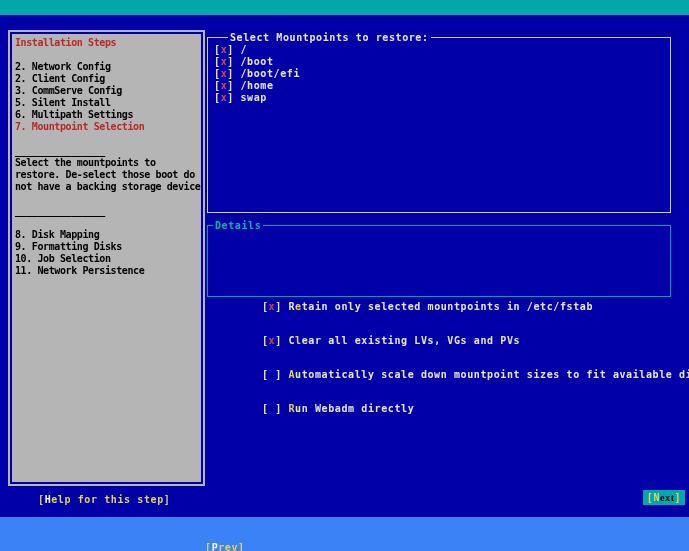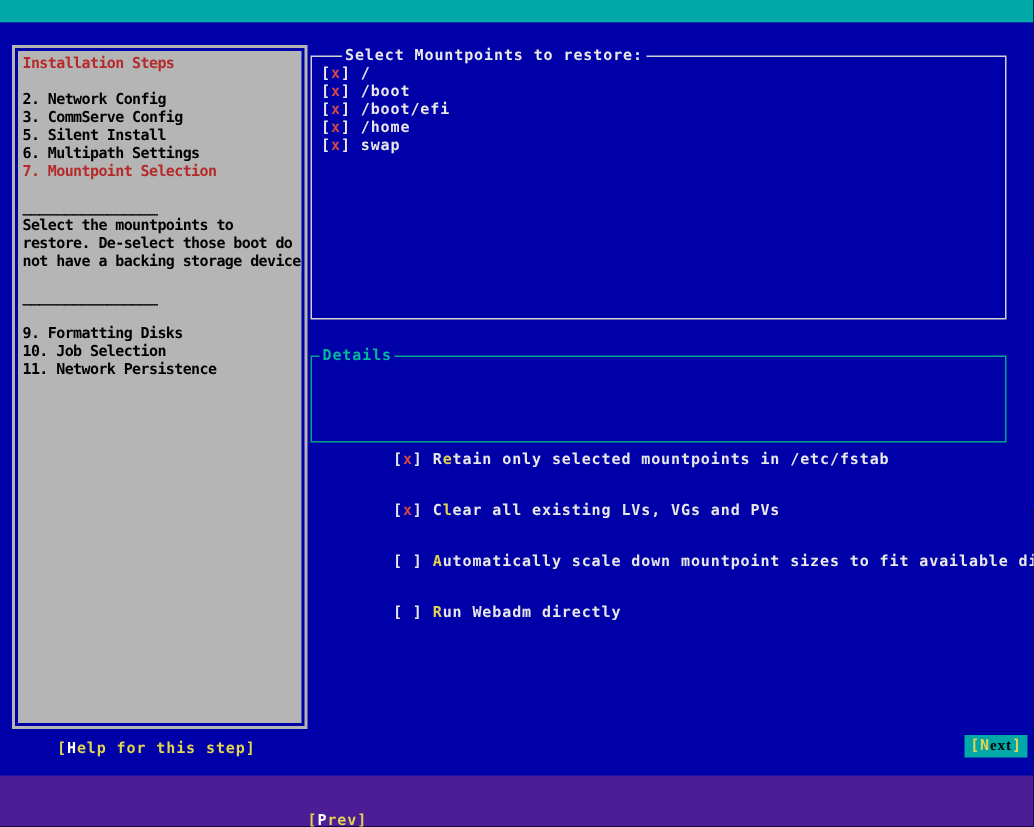--- a/index.html
+++ b/index.html
@@ -2,21 +2,21 @@
 <html><head>
 <meta charset="utf-8">
 <style>
   * { margin:0; padding:0; box-sizing:border-box; }
   html,body { background:#000; }
   body {
     width:689px; height:551px; position:relative; overflow:hidden;
     font-family:"DejaVu Sans Mono", monospace;
     font-weight:bold; font-size:10px;
   }
-  .screen { position:absolute; left:0; top:0; width:689px; height:551px; background:#4c1d95; }
+  .screen { position:absolute; left:0; top:0; width:689px; height:551px; background:#3b82f6; }
 
   .titlebar {
     position:absolute; left:0; top:0; width:689px; height:15px;
     background:#00a8a8; color:#000; line-height:15px;
     padding-left:5px; letter-spacing:.6px; white-space:pre;
   }
 
   .main { position:absolute; left:0; top:15px; width:689px; height:502px; background:#0000a8; }
 
   
@@ -24,21 +24,21 @@
   .sidebar-inner {
     position:absolute; left:2px; top:2px; right:2px; bottom:2px;
     border:2px solid #0000a8; padding:3px 1px 3px 3px; overflow:hidden;
   }
   .sb-line { height:12px; line-height:12px; white-space:pre; color:#000; letter-spacing:-.4px; }
   .sb-line.red { color:#b52a2a; }
 
   
   .box { position:absolute; left:207px; width:464px; }
   .box-mountpoints { top:22px; height:176px; border:1px solid #d2d2d2; }
-  .box-details   { top:222px; height:58px;  border:1px solid #00a58c; }
+  .box-details   { top:210px; height:72px;  border:1px solid #00a58c; }
   .box-title {
     position:absolute; top:-7px; left:5px; background:#0000a8;
     padding:0 2px; line-height:13px; letter-spacing:.6px; white-space:pre;
   }
   .t-white { color:#e8e8e8;margin-left:15px; }
   .t-teal  { color:#00b89c; }
 
   #mountpoint-items { position:absolute; left:6px; top:6px; }
   .cb-row { height:12px; line-height:12px; white-space:pre; color:#e8e8e8; letter-spacing:.6px; }
   .cb-row .x { color:#d24747; }
@@ -73,32 +73,34 @@
     <span>YaST2 - /1touchunified.ycp @ localhost</span>
   </div>
 
   <div class="main">
 
     <div class="sidebar">
       <div class="sidebar-inner" id="sidebar-lines">
           <div class="sb-line red">Installation Steps</div>
           <div class="sb-line"> </div>
           <div class="sb-line">2. Network Config</div>
+          <div class="sb-line">2. Client Config</div>
           <div class="sb-line">3. CommServe Config</div>
           <div class="sb-line">5. Silent Install</div>
           <div class="sb-line">6. Multipath Settings</div>
           <div class="sb-line red">7. Mountpoint Selection</div>
           <div class="sb-line"> </div>
           <div class="sb-line">________________</div>
           <div class="sb-line">Select the mountpoints to</div>
           <div class="sb-line">restore. De-select those boot do</div>
           <div class="sb-line">not have a backing storage device</div>
           <div class="sb-line"> </div>
           <div class="sb-line">________________</div>
           <div class="sb-line"> </div>
+          <div class="sb-line">8. Disk Mapping</div>
           <div class="sb-line">9. Formatting Disks</div>
           <div class="sb-line">10. Job Selection</div>
           <div class="sb-line">11. Network Persistence</div>
         </div>
     </div>
 
     <div class="box box-mountpoints">
       <span class="box-title t-white">Select Mountpoints to restore:</span>
       <div id="mountpoint-items">
           <div class="cb-row"><span>[</span><span class="x">x</span><span>] </span><span>/</span></div>

